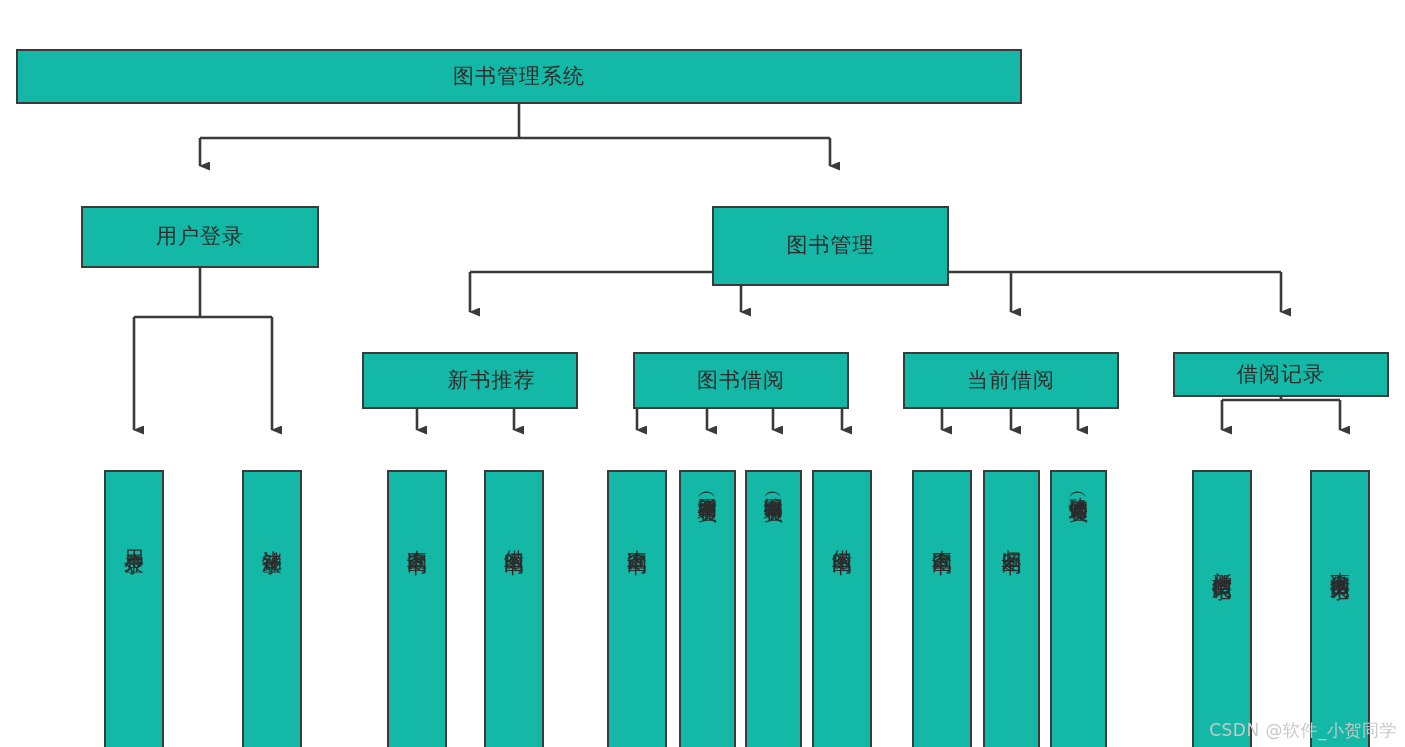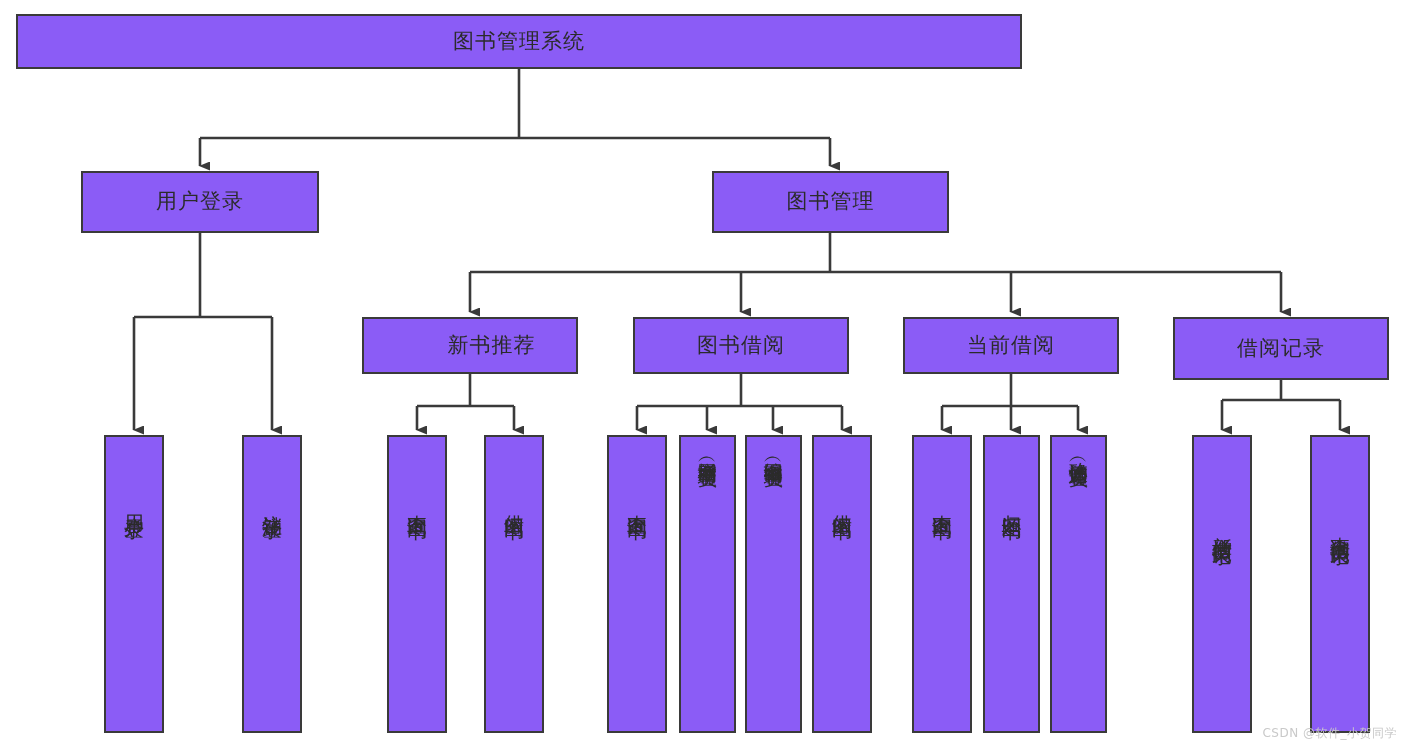--- a/index.html
+++ b/index.html
@@ -22,26 +22,27 @@
     position: absolute;
     left: 0;
     top: 0;
     width: 1405px;
     height: 747px;
     pointer-events: none;
   }
   .node {
     position: absolute;
     box-sizing: border-box;
-    background: #8b5cf6;
+    background: #14b8a6;
     border: 2px solid #3a3a3a;
     display: flex;
     align-items: center;
     justify-content: center;
     color: #2b2b2b;
+    margin-top: 35px;
   }
   .node.horiz .node-label {
     font-size: 21px;
     line-height: 1.2;
     letter-spacing: 1px;
     white-space: nowrap;
   }
   .node.vert {
     align-items: flex-start;
     justify-content: center;
@@ -66,21 +67,21 @@
   .node.vert.pad-low {
     padding-top: 84px;
   }
   .node.vert.pad-high {
     padding-top: 10px;
   }
   #watermark {
     position: absolute;
     right: 8px;
     bottom: 5px;
-    font-size: 12px;
+    font-size: 17px;
     color: #c9c9c9;
     letter-spacing: 0.5px;
     white-space: nowrap;
     font-family: "DejaVu Sans", "Liberation Sans", sans-serif;
   }
 </style>
 </head>
 <body>
 
 <div id="canvas">
@@ -135,34 +136,34 @@
     </g>
   </svg>
 
   <div class="node horiz" style="left: 16px; top: 14px; width: 1006px; height: 55px;">
     <span class="node-label">图书管理系统</span>
   </div>
 
   <div class="node horiz" style="left: 81px; top: 171px; width: 238px; height: 62px;">
     <span class="node-label">用户登录</span>
   </div>
-  <div class="node horiz" style="left: 712px; top: 171px; width: 237px; height: 62px;">
+  <div class="node horiz" style="left: 712px; top: 171px; width: 237px; height: 80px;">
     <span class="node-label">图书管理</span>
   </div>
 
   <div class="node horiz" style="left: 362px; top: 317px; width: 216px; height: 57px; padding-left: 43px;">
     <span class="node-label">新书推荐</span>
   </div>
   <div class="node horiz" style="left: 903px; top: 317px; width: 216px; height: 57px;">
     <span class="node-label">当前借阅</span>
   </div>
   <div class="node horiz" style="left: 633px; top: 317px; width: 216px; height: 57px;">
     <span class="node-label">图书借阅</span>
   </div>
-  <div class="node horiz" style="left: 1173px; top: 317px; width: 216px; height: 63px;">
+  <div class="node horiz" style="left: 1173px; top: 317px; width: 216px; height: 45px;">
     <span class="node-label">借阅记录</span>
   </div>
 
   <div class="node vert pad-mid" style="left: 104px; top: 435px; width: 60px; height: 298px;">
     <span class="node-label">用户登录</span>
   </div>
   <div class="node vert pad-mid" style="left: 242px; top: 435px; width: 60px; height: 298px;">
     <span class="node-label">注销登录</span>
   </div>
   <div class="node vert pad-mid" style="left: 387px; top: 435px; width: 60px; height: 298px;">

